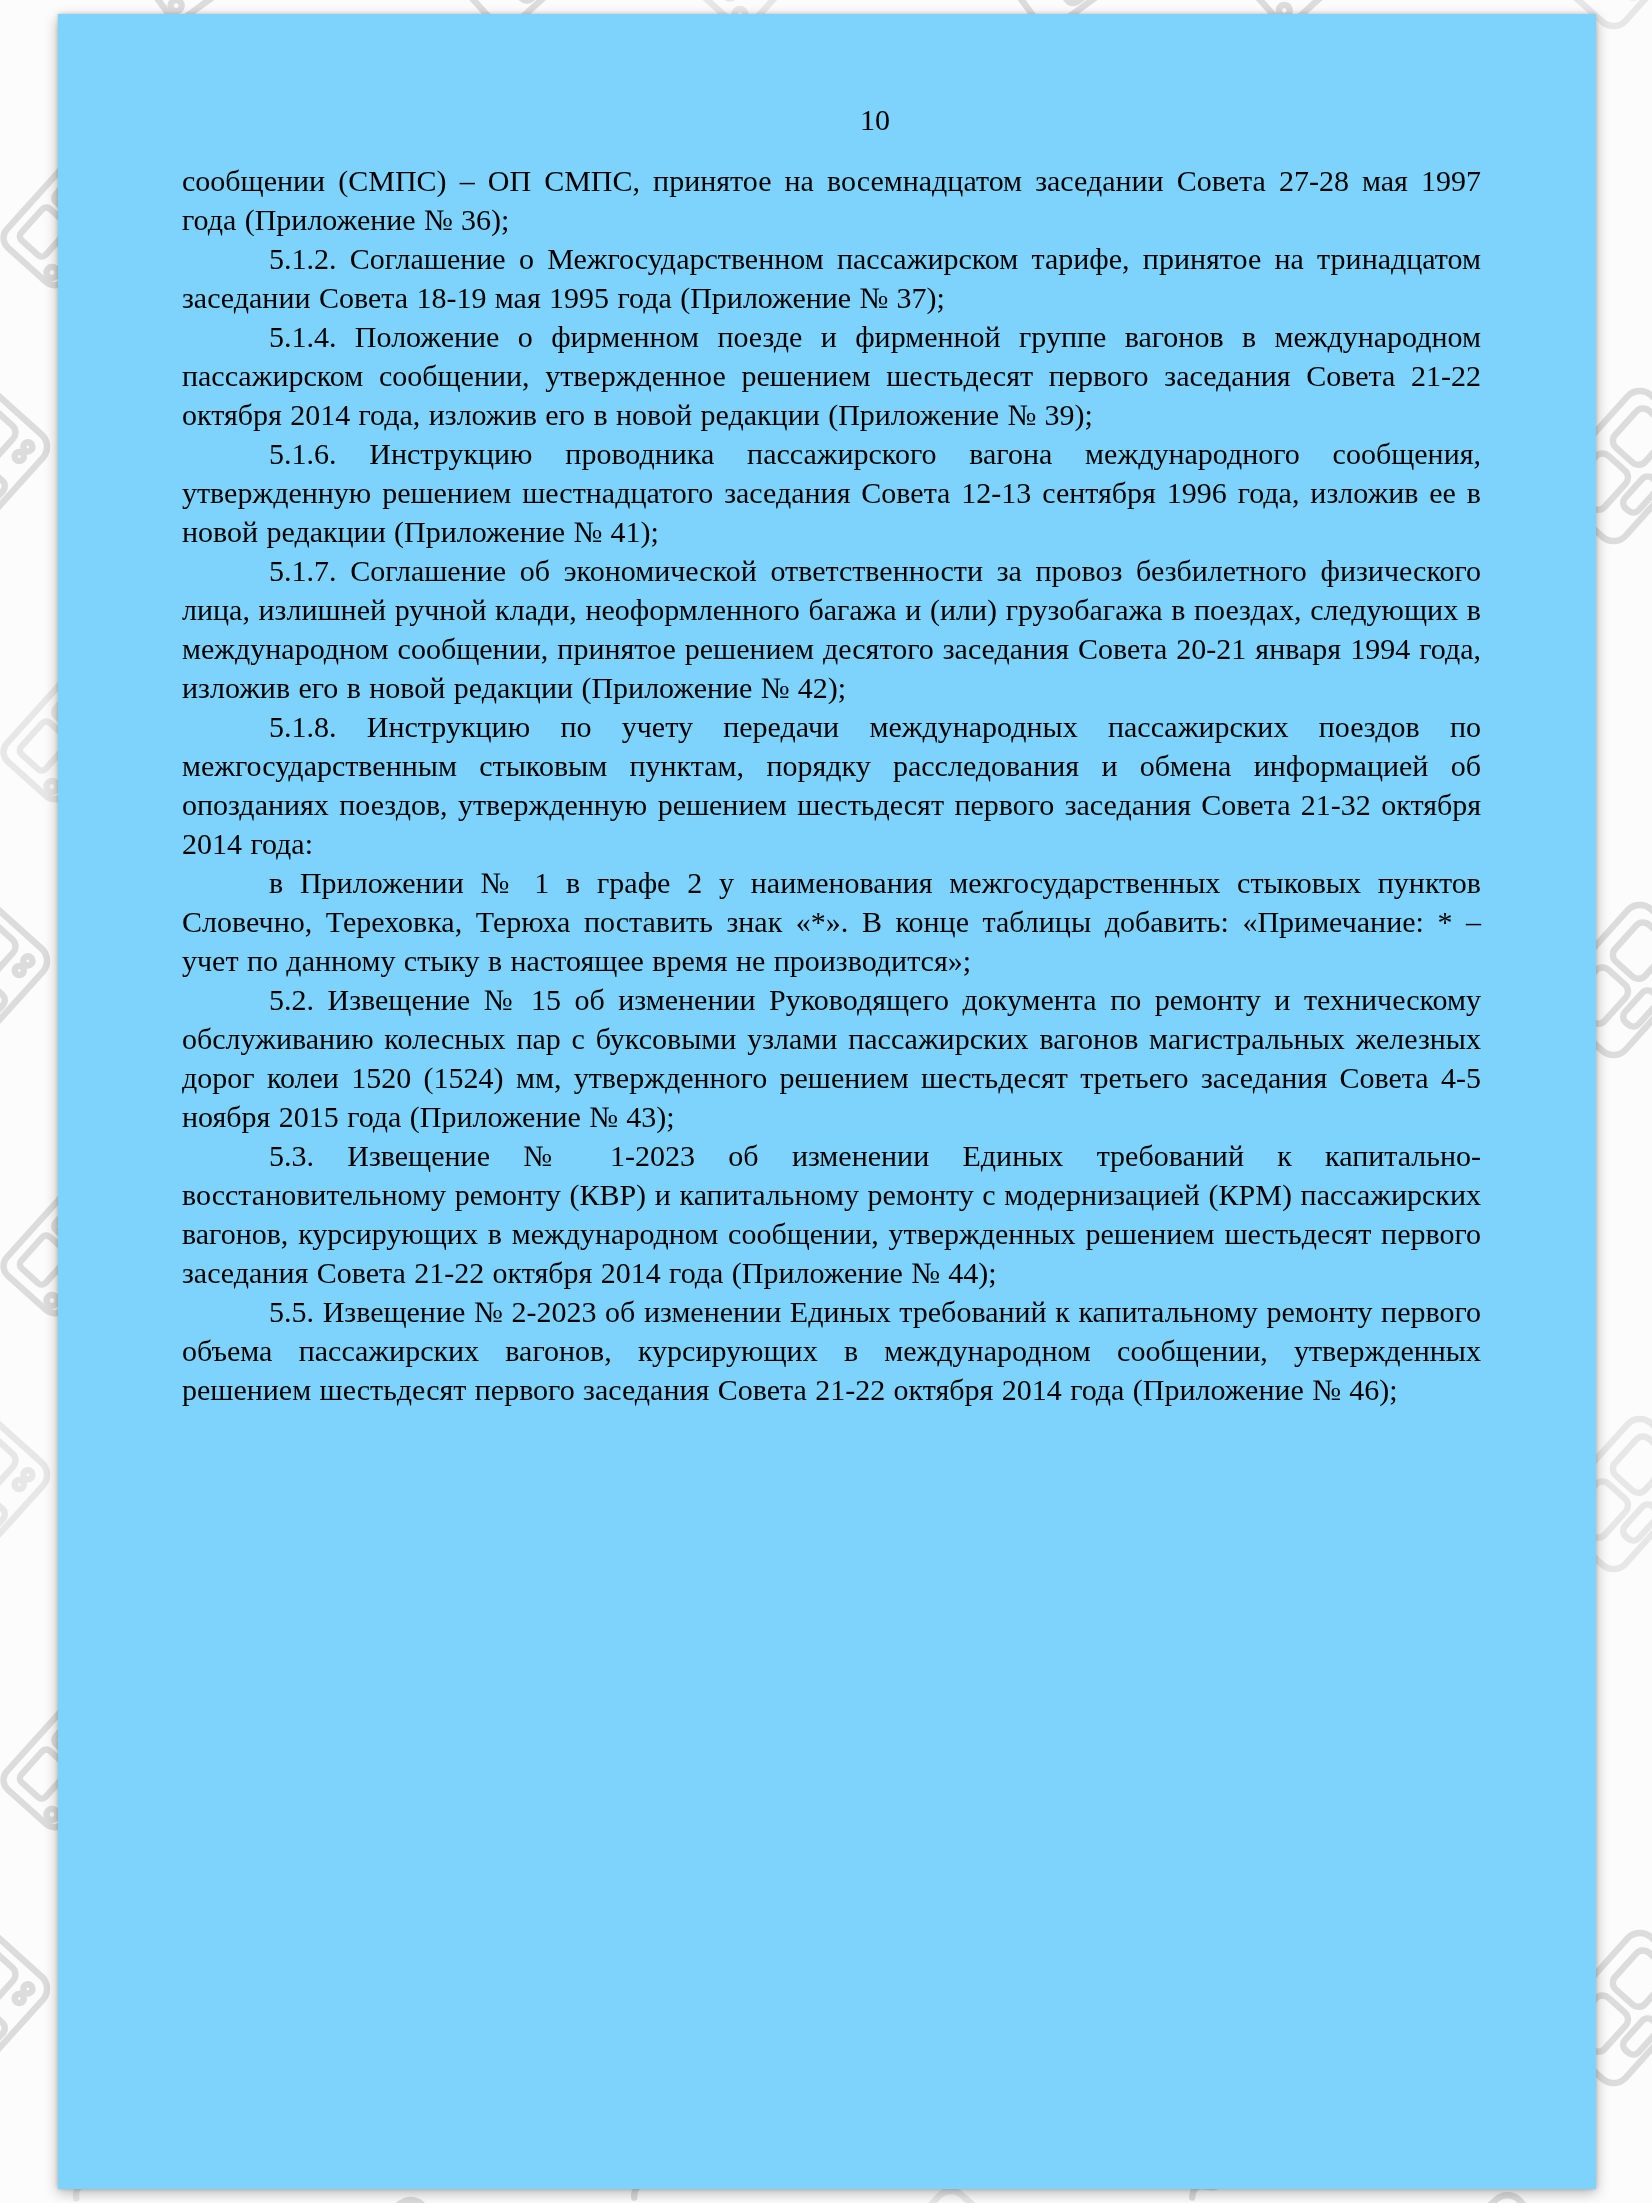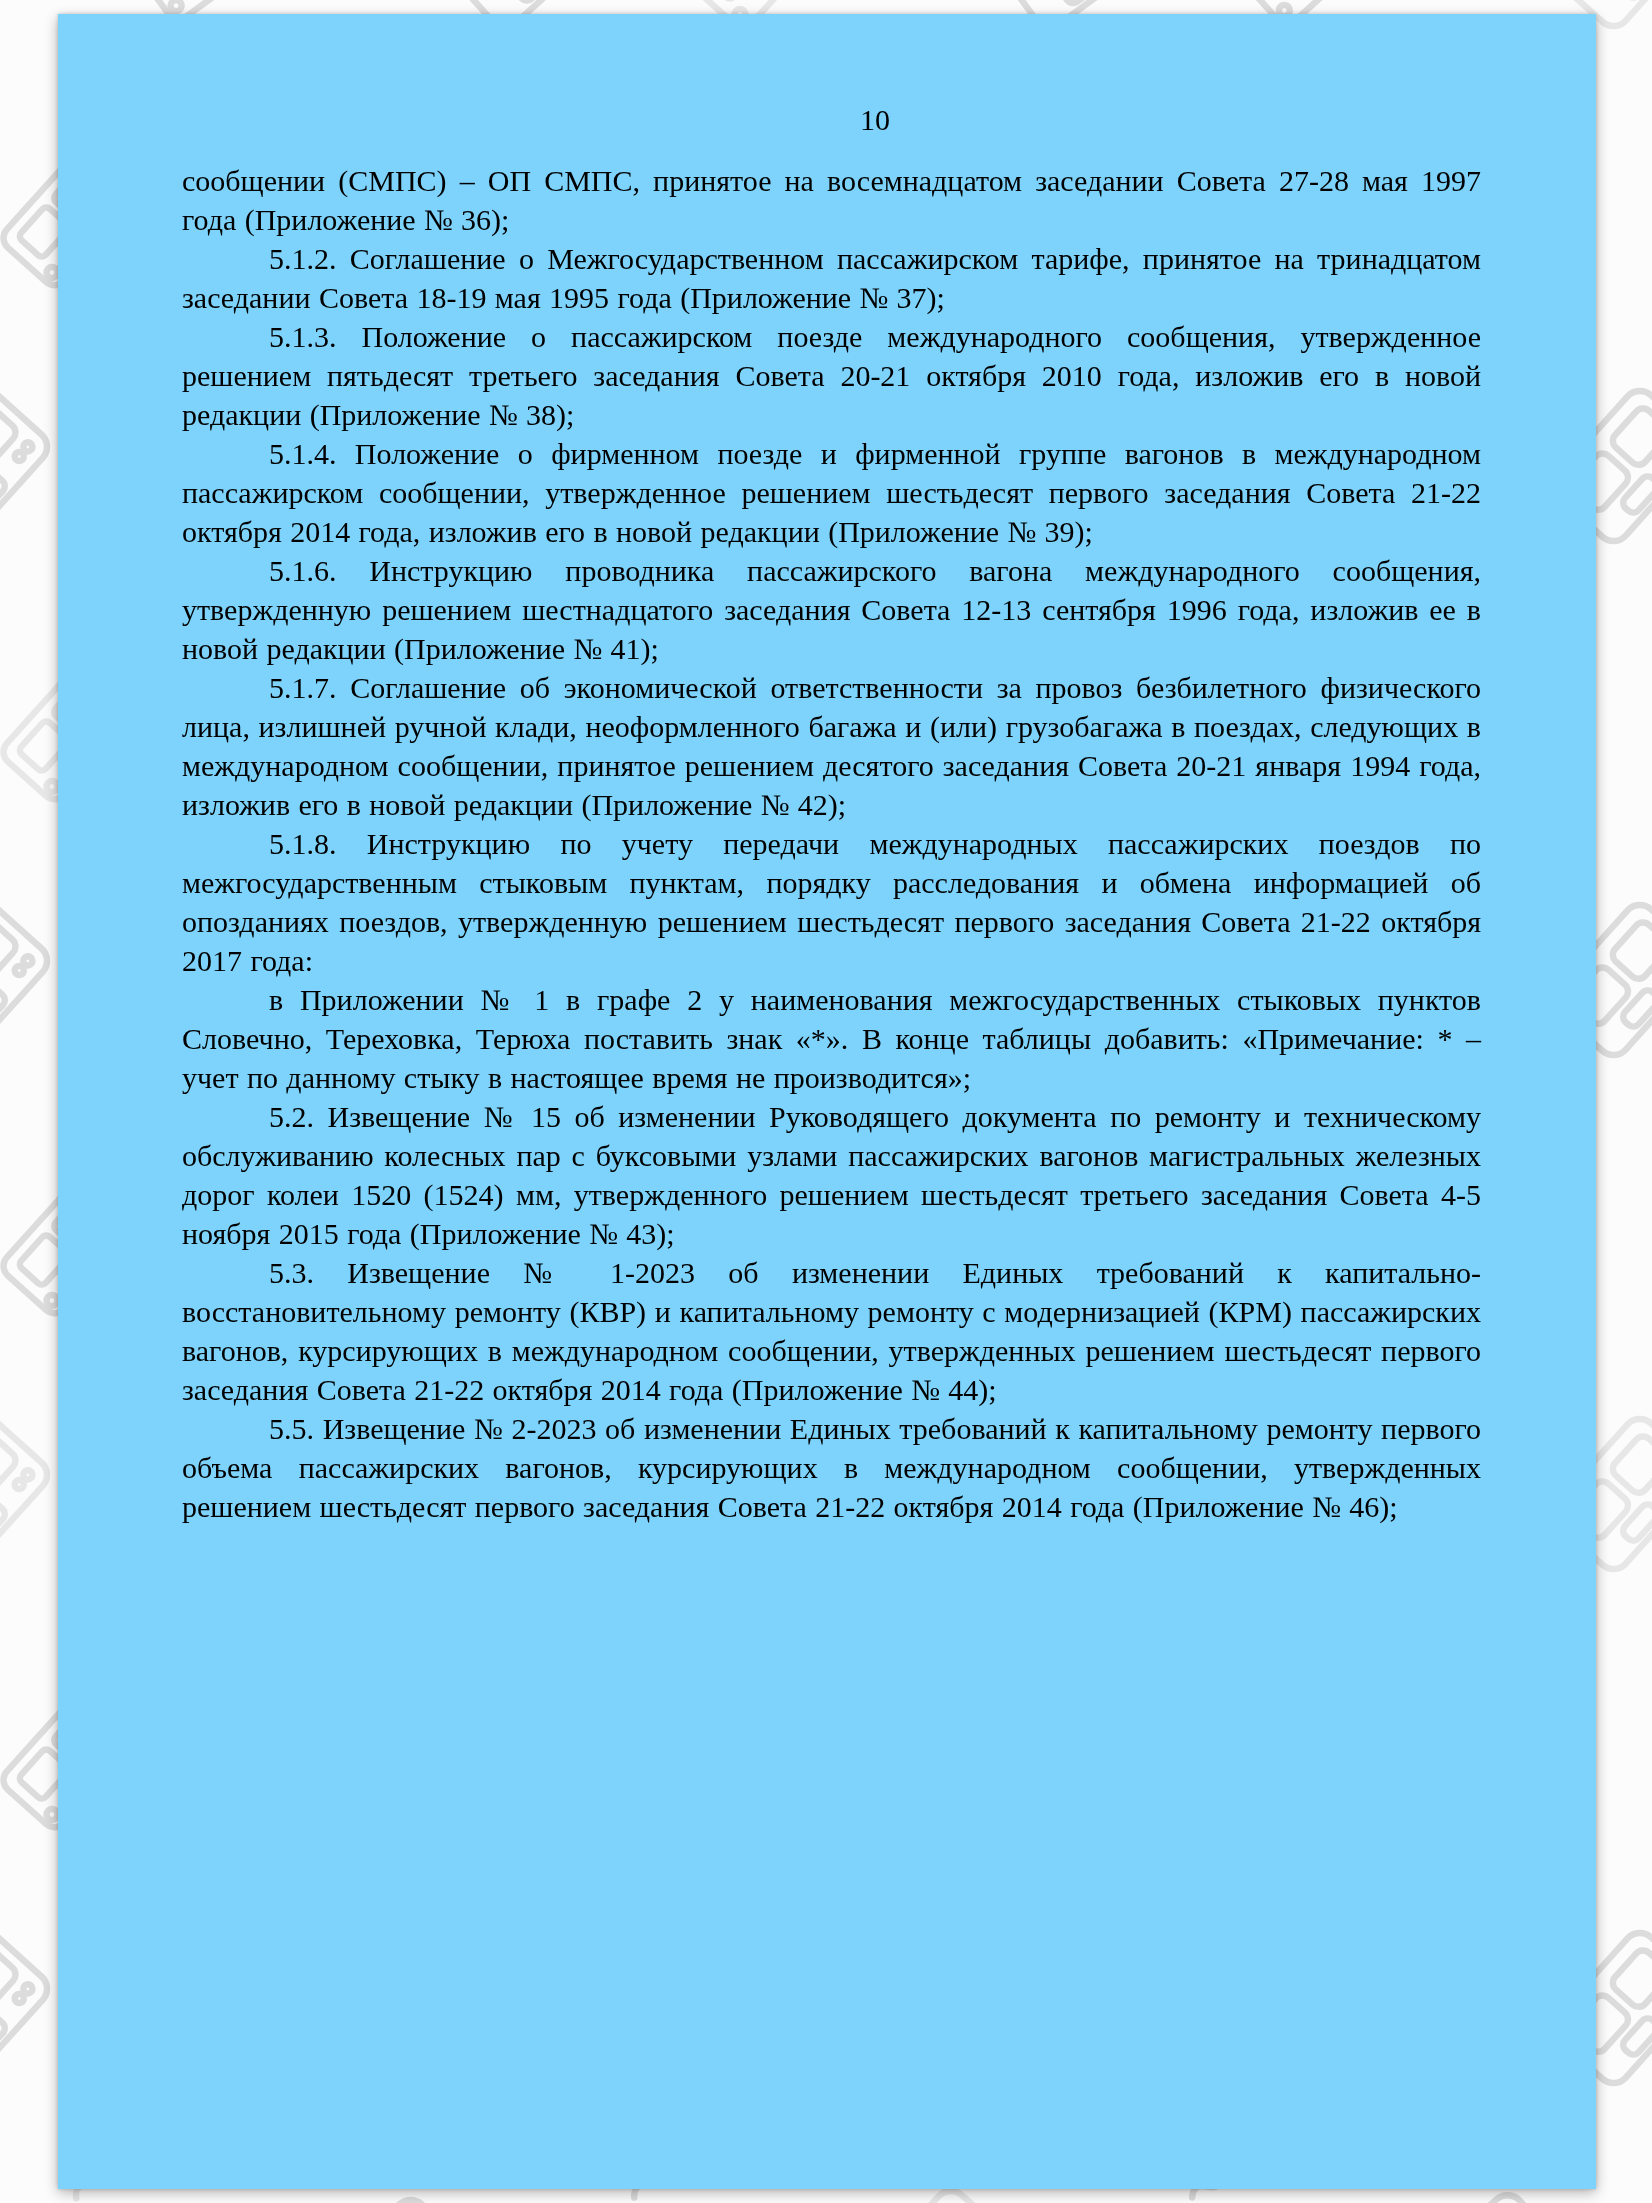--- a/index.html
+++ b/index.html
@@ -914,24 +914,23 @@
         <path d="M160 28 q10 -12 20 0 q10 12 20 0"></path>
       </g>
     </svg>
   </div>
 
 <div class="sheet">
   <div class="page-number">10</div>
   <div class="content">
       <p class="para">сообщении (СМПС) – ОП СМПС, принятое на восемнадцатом заседании Совета 27-28 мая 1997 года (Приложение № 36);</p>
       <p class="para indent">5.1.2. Соглашение о Межгосударственном пассажирском тарифе, принятое на тринадцатом заседании Совета 18-19 мая 1995 года (Приложение № 37);</p>
-      <p class="para indent">5.1.3. Положение о пассажирском поезде международного сообщения, утвержденное решением пятьдесят третьего заседания Совета 20-21 октября 2010 года, изложив его в новой редакции (Приложение № 38);</p>
       <p class="para indent">5.1.4. Положение о фирменном поезде и фирменной группе вагонов в международном пассажирском сообщении, утвержденное решением шестьдесят первого заседания Совета 21-22 октября 2014 года, изложив его в новой редакции (Приложение № 39);</p>
       <p class="para indent">5.1.6. Инструкцию проводника пассажирского вагона международного сообщения, утвержденную решением шестнадцатого заседания Совета 12-13 сентября 1996 года, изложив ее в новой редакции (Приложение № 41);</p>
       <p class="para indent">5.1.7. Соглашение об экономической ответственности за провоз безбилетного физического лица, излишней ручной клади, неоформленного багажа и (или) грузобагажа в поездах, следующих в международном сообщении, принятое решением десятого заседания Совета 20-21 января 1994 года, изложив его в новой редакции (Приложение № 42);</p>
-      <p class="para indent">5.1.8. Инструкцию по учету передачи международных пассажирских поездов по межгосударственным стыковым пунктам, порядку расследования и обмена информацией об опозданиях поездов, утвержденную решением шестьдесят первого заседания Совета 21-22 октября 2017 года:</p>
+      <p class="para indent">5.1.8. Инструкцию по учету передачи международных пассажирских поездов по межгосударственным стыковым пунктам, порядку расследования и обмена информацией об опозданиях поездов, утвержденную решением шестьдесят первого заседания Совета 21-32 октября 2014 года:</p>
       <p class="para indent">в Приложении № 1 в графе 2 у наименования межгосударственных стыковых пунктов Словечно, Тереховка, Терюха поставить знак «*». В конце таблицы добавить: «Примечание: * – учет по данному стыку в настоящее время не производится»;</p>
       <p class="para indent">5.2. Извещение № 15 об изменении Руководящего документа по ремонту и техническому обслуживанию колесных пар с буксовыми узлами пассажирских вагонов магистральных железных дорог колеи 1520 (1524) мм, утвержденного решением шестьдесят третьего заседания Совета 4-5 ноября 2015 года (Приложение № 43);</p>
       <p class="para indent">5.3. Извещение № 1-2023 об изменении Единых требований к капитально-восстановительному ремонту (КВР) и капитальному ремонту с модернизацией (КРМ) пассажирских вагонов, курсирующих в международном сообщении, утвержденных решением шестьдесят первого заседания Совета 21-22 октября 2014 года (Приложение № 44);</p>
       <p class="para indent">5.5. Извещение № 2-2023 об изменении Единых требований к капитальному ремонту первого объема пассажирских вагонов, курсирующих в международном сообщении, утвержденных решением шестьдесят первого заседания Совета 21-22 октября 2014 года (Приложение № 46);</p>
     </div>
 </div>
 
 
 </body></html>

